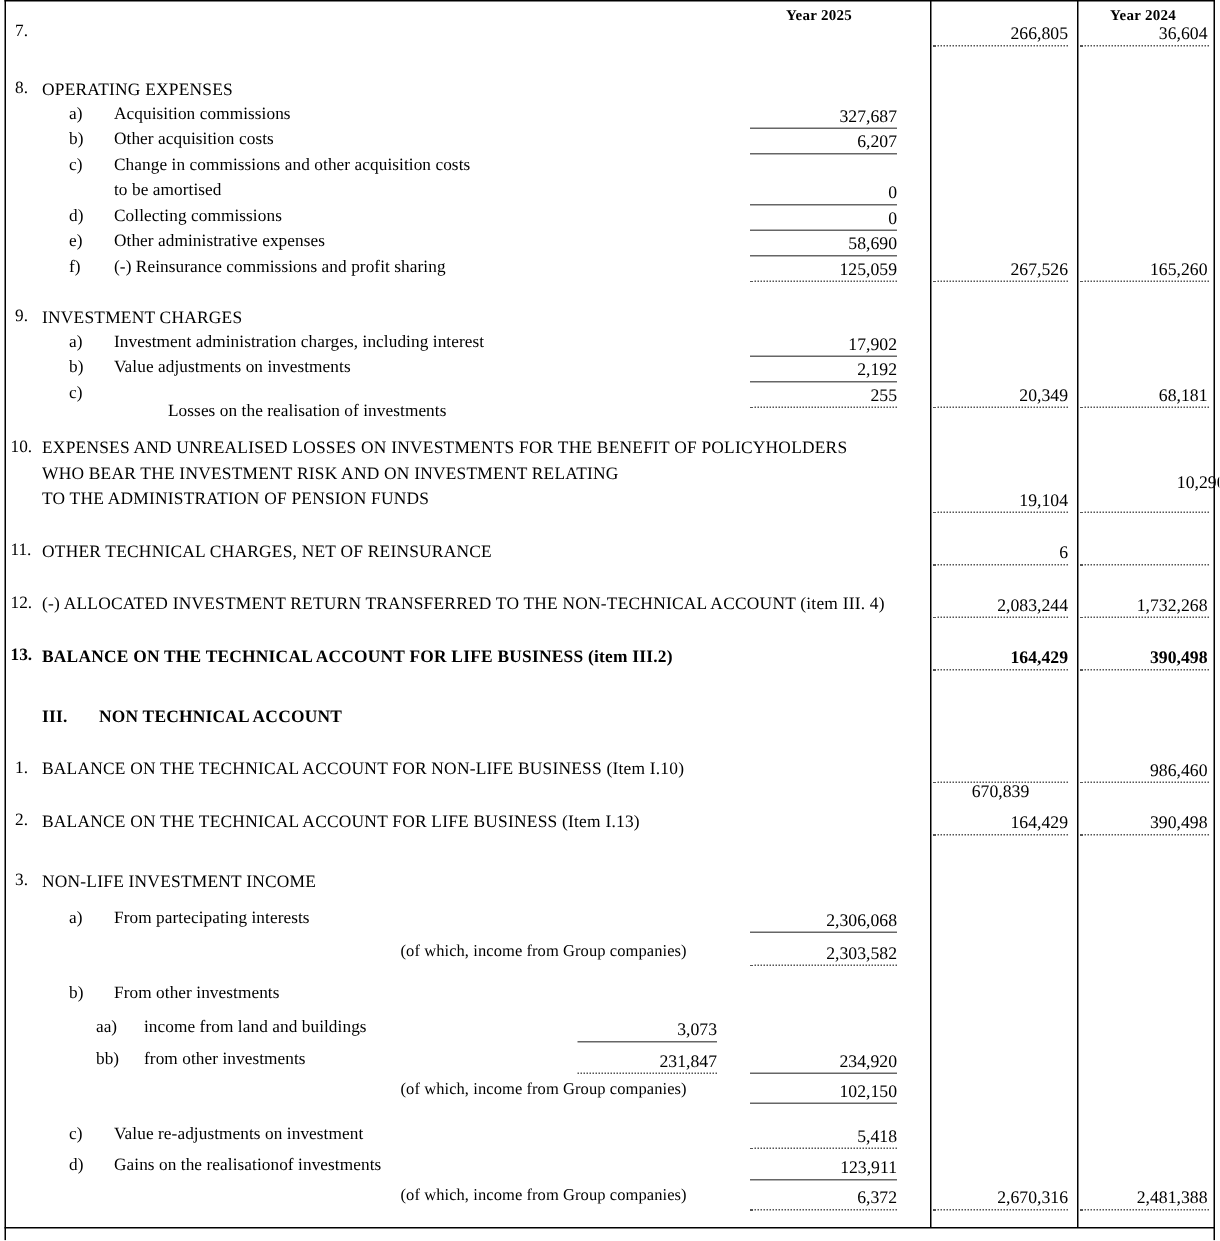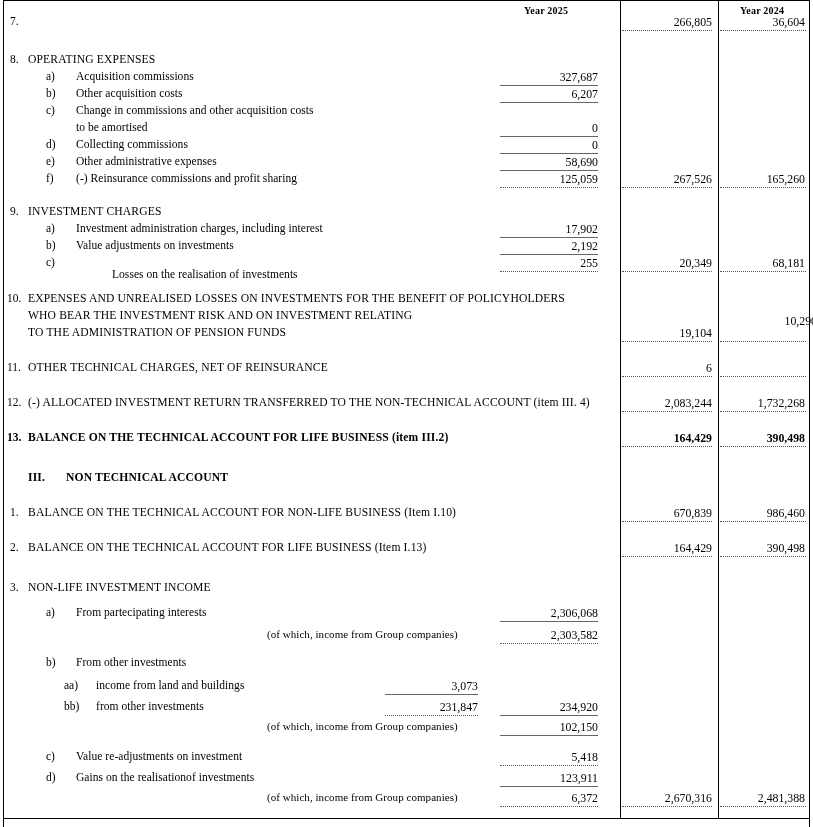--- a/index.html
+++ b/index.html
@@ -241,21 +241,21 @@
   <div class="amt c1 bold" style="top:431px;">164,429</div>
   <div class="amt c2 bold" style="top:431px;">390,498</div>
   <div class="uline c1" style="top:446px;"></div>
   <div class="uline c2" style="top:446px;"></div>
 
   <div class="lbl caps bold" style="left:28px; top:471px;">III.</div>
   <div class="lbl caps bold" style="left:66px; top:471px;">NON TECHNICAL ACCOUNT</div>
 
   <div class="idx" style="left:10px; top:506px;">1.</div>
   <div class="lbl caps" style="left:28px; top:506px;">BALANCE ON THE TECHNICAL ACCOUNT FOR NON-LIFE BUSINESS (Item I.10)</div>
-  <div class="amt c1" style="top:506px;">670,839</div>
+  <div class="amt c1" style="top:520px;text-align:center;">670,839</div>
   <div class="amt c2" style="top:506px;">986,460</div>
   <div class="uline c1" style="top:521px;"></div>
   <div class="uline c2" style="top:521px;"></div>
 
   <div class="idx" style="left:10px; top:541px;">2.</div>
   <div class="lbl caps" style="left:28px; top:541px;">BALANCE ON THE TECHNICAL ACCOUNT FOR LIFE BUSINESS (Item I.13)</div>
   <div class="amt c1" style="top:541px;">164,429</div>
   <div class="amt c2" style="top:541px;">390,498</div>
   <div class="uline c1" style="top:556px;"></div>
   <div class="uline c2" style="top:556px;"></div>

